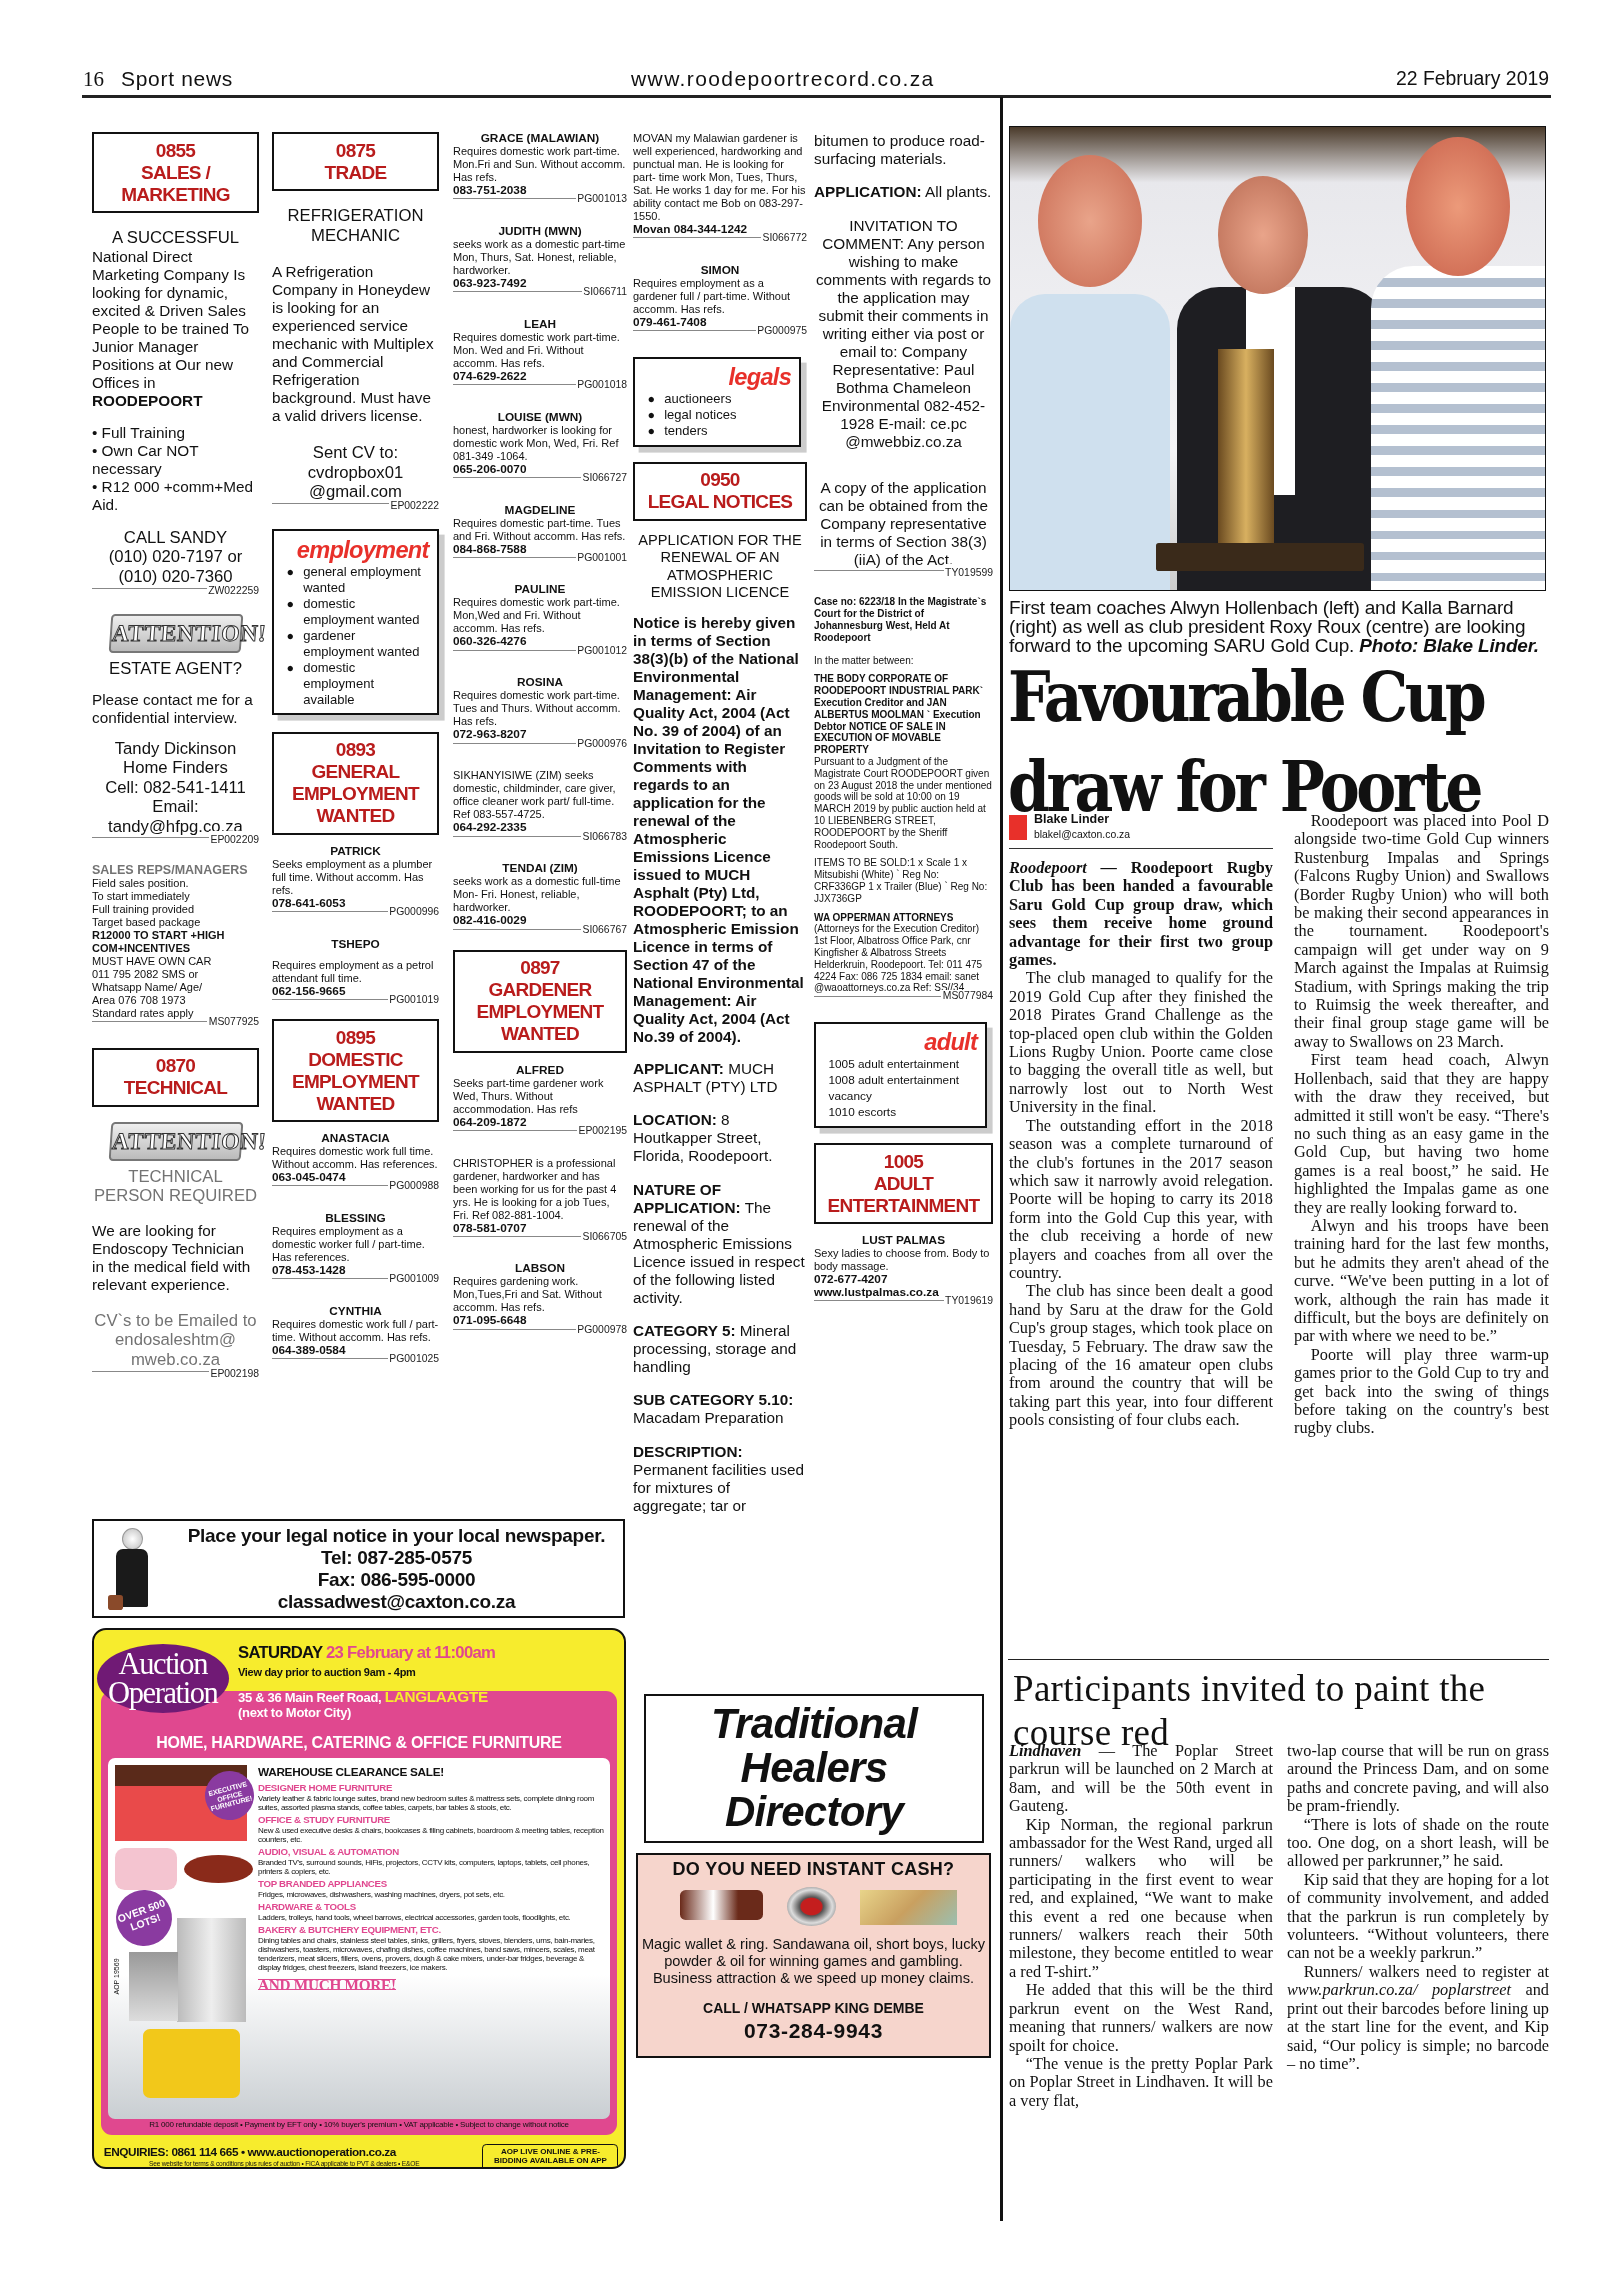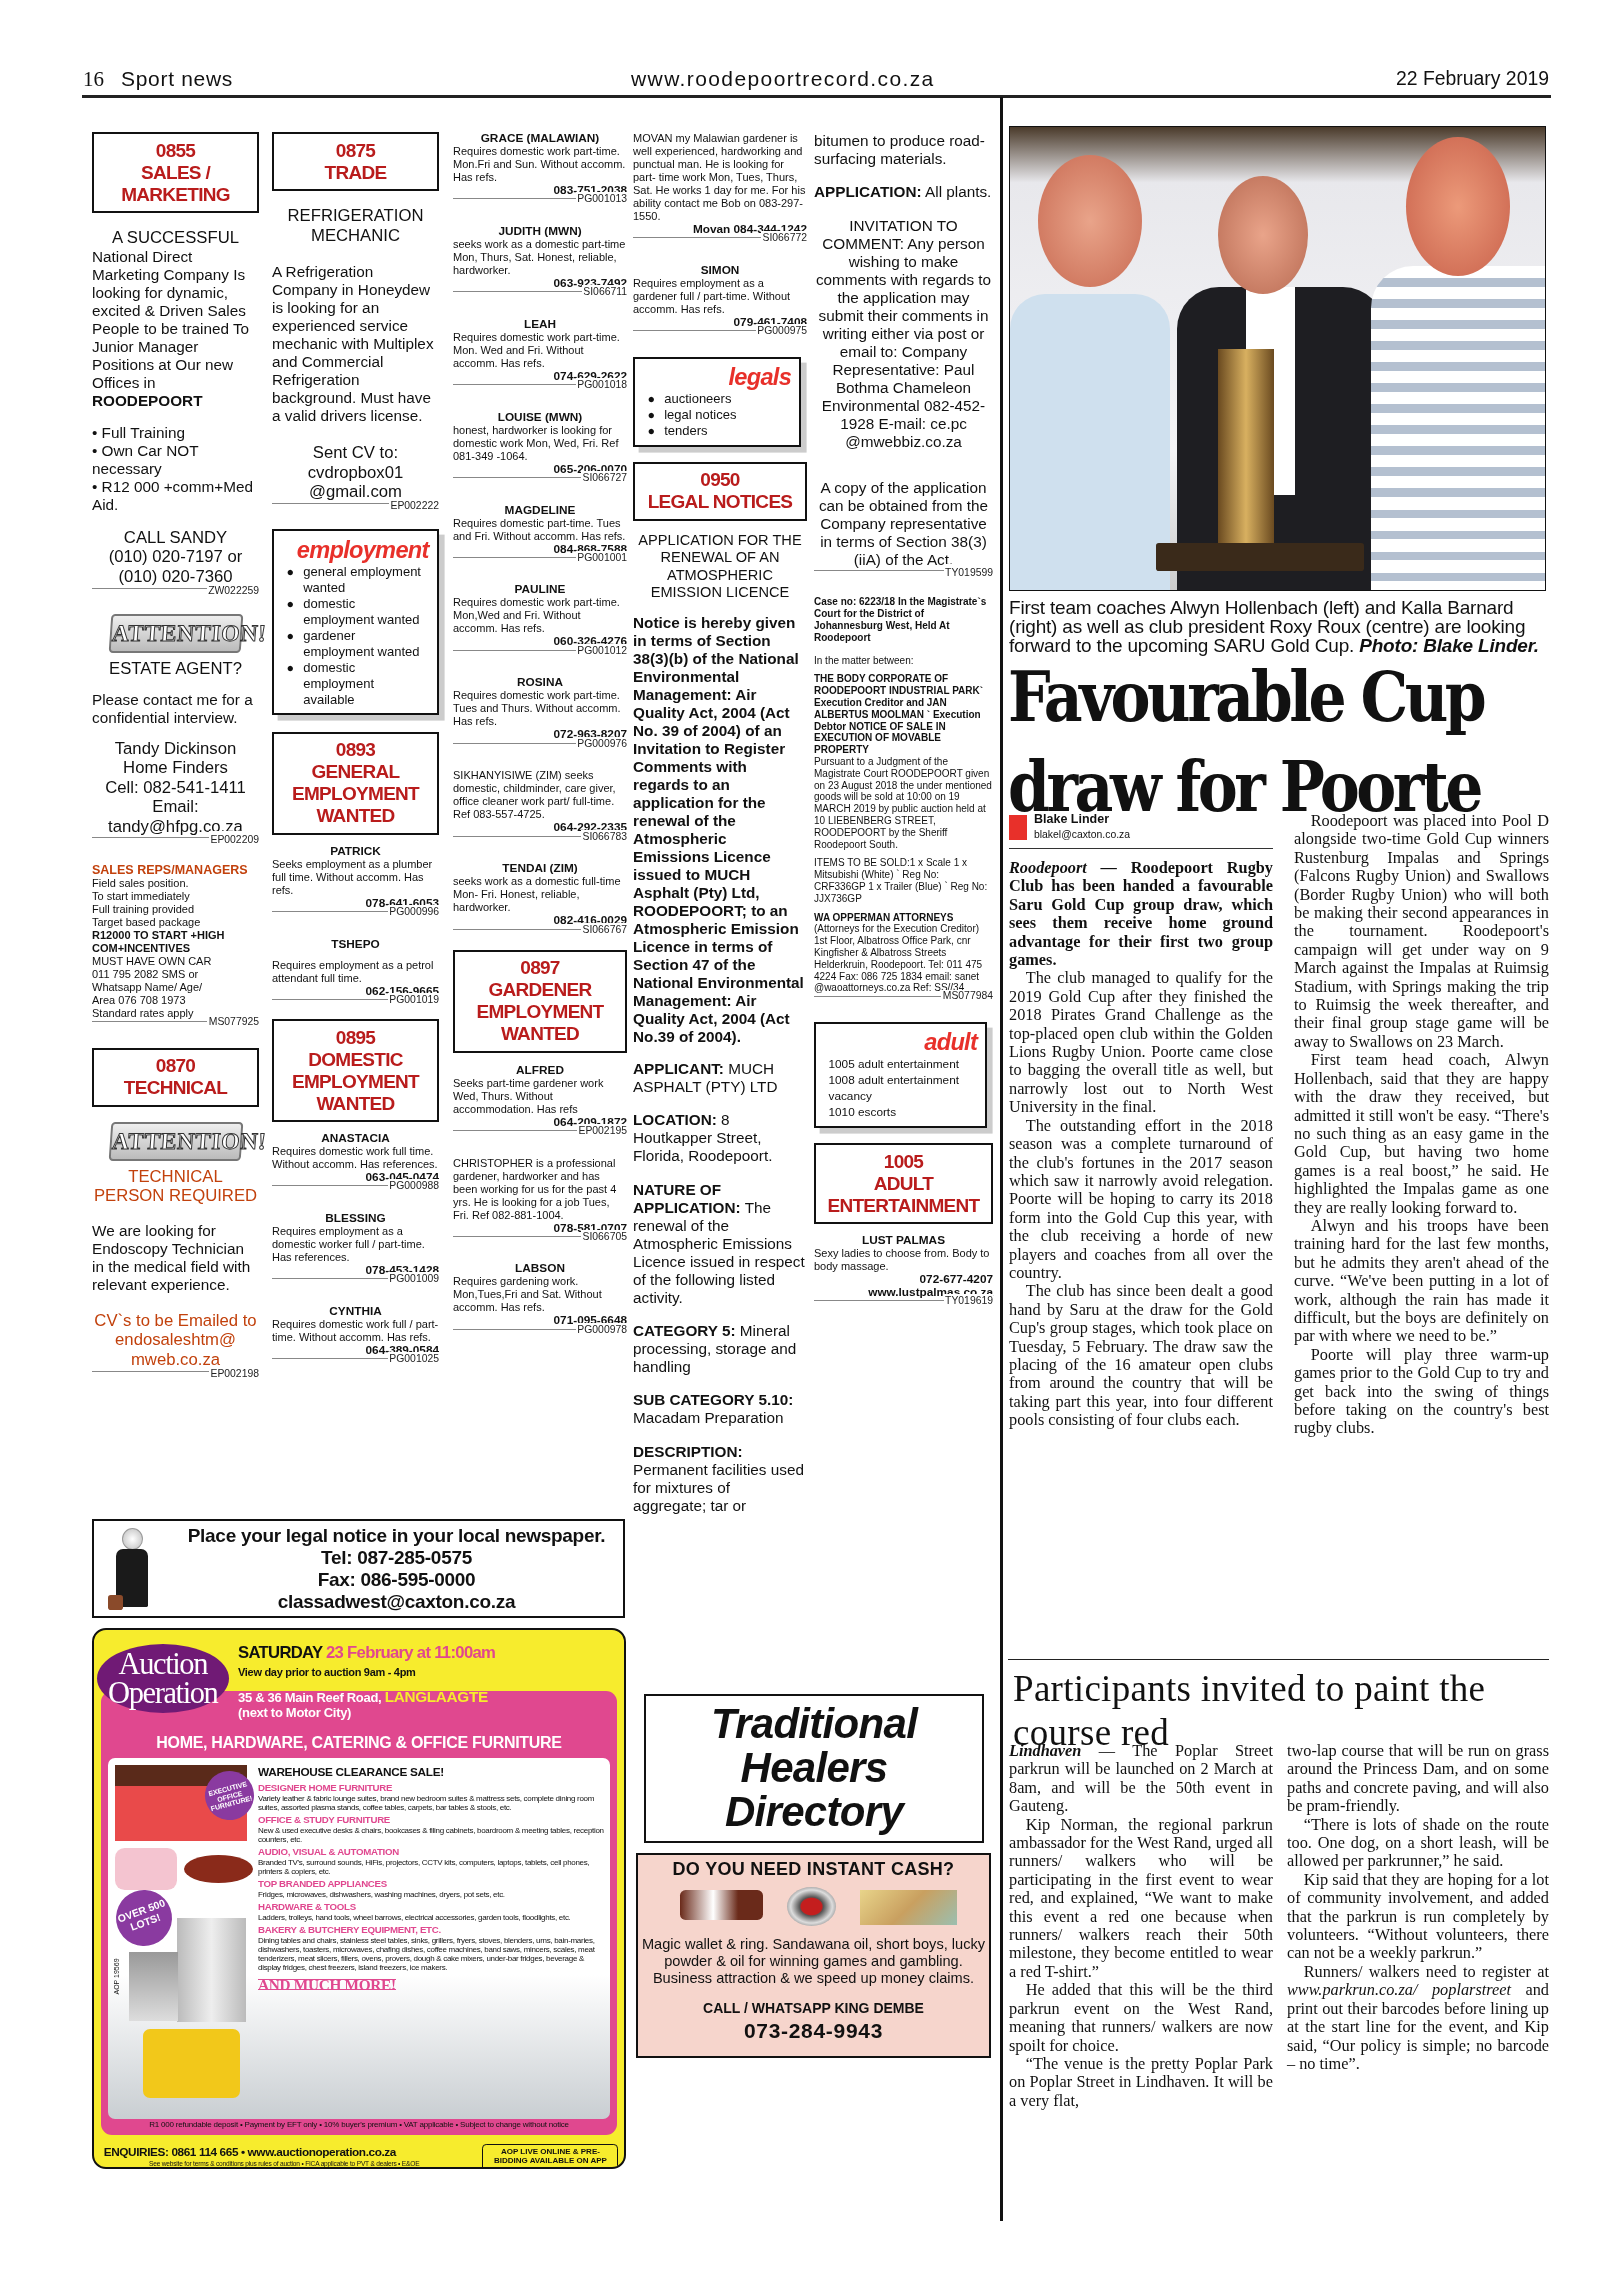--- a/index.html
+++ b/index.html
@@ -20,25 +20,25 @@
   .c3 { left: 453px; width: 174px; }
   .c4 { left: 633px; width: 174px; }
   .c5 { left: 814px; width: 179px; }
 
   .hdrbox { border: 2.8px solid #111; text-align: center; color: #b91c1c; font-family: "Liberation Sans", sans-serif; font-weight: bold; font-size: 19px; line-height: 22px; padding: 5.6px 2.8px; letter-spacing: -0.7px; transform-origin: center; }
   .hdrbox span { display: block; }
   .ad { font-size: 15.3px; line-height: 18px; }
   .ad .hd { font-weight: normal; text-align: center; font-size: 16.7px; line-height: 19.4px; }
   .small { font-size: 11px; line-height: 13px; }
   .small .nm { font-weight: bold; text-align: center; font-size: 11.8px; }
-  .small .ph { font-weight: bold; text-align: right; font-size: 11.8px; }
+  .small .ph { font-weight: bold; text-align: left; font-size: 11.8px; }
   .ref { position: relative; border-top: 0.7px solid #888; margin-top: 1.4px; height: 14px; margin-bottom: 12.5px; }
   .ref span { position: absolute; right: 0; top: -7px; background: #fff; padding-left: 1.4px; font-size: 10.4px; color: #222; }
   .bold { font-weight: bold; }
-  .red { color: #c2410c; }
+  .red { color: #737373; }
   .mb { margin-bottom: 15.3px; }
 
   .catbox { border: 2.1px solid #111; box-shadow: 5.6px 5.6px 0 #ccc; padding: 4.2px 8.3px 5.6px 12.5px; font-size: 13px; line-height: 16px; }
   .catbox .ttl { color: #e8302a; font-weight: bold; font-style: italic; font-size: 23.6px; text-align: right; line-height: 28px; letter-spacing: -0.7px; }
   .catbox ul { list-style: none; }
   .catbox li { position: relative; padding-left: 16.7px; }
   .catbox li::before { content: "●"; position: absolute; left: 0; top: 0; font-size: 12.5px; }
 
   .attention { width: 132px; height: 39px; margin: 7px auto 5.6px; border: 2.1px solid #777; border-radius: 4.2px; background: linear-gradient(#eee,#bbb); font-family: "Liberation Serif", serif; font-weight: bold; font-size: 23.6px; color: #fff; text-align: center; line-height: 35px; letter-spacing: 0.7px; -webkit-text-stroke: 1px #333; transform: skew(-4deg); }
 

